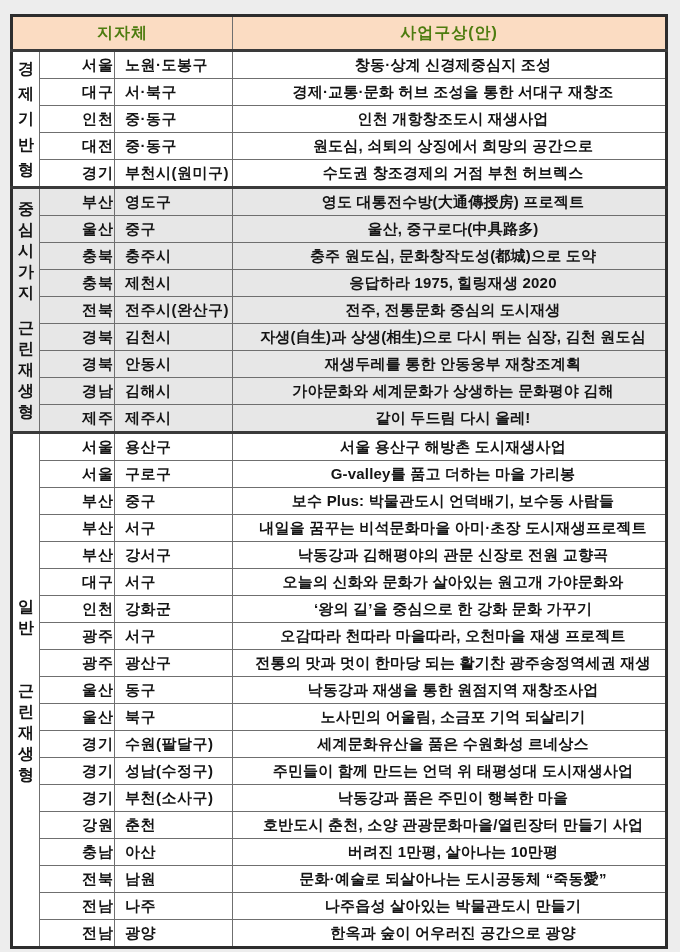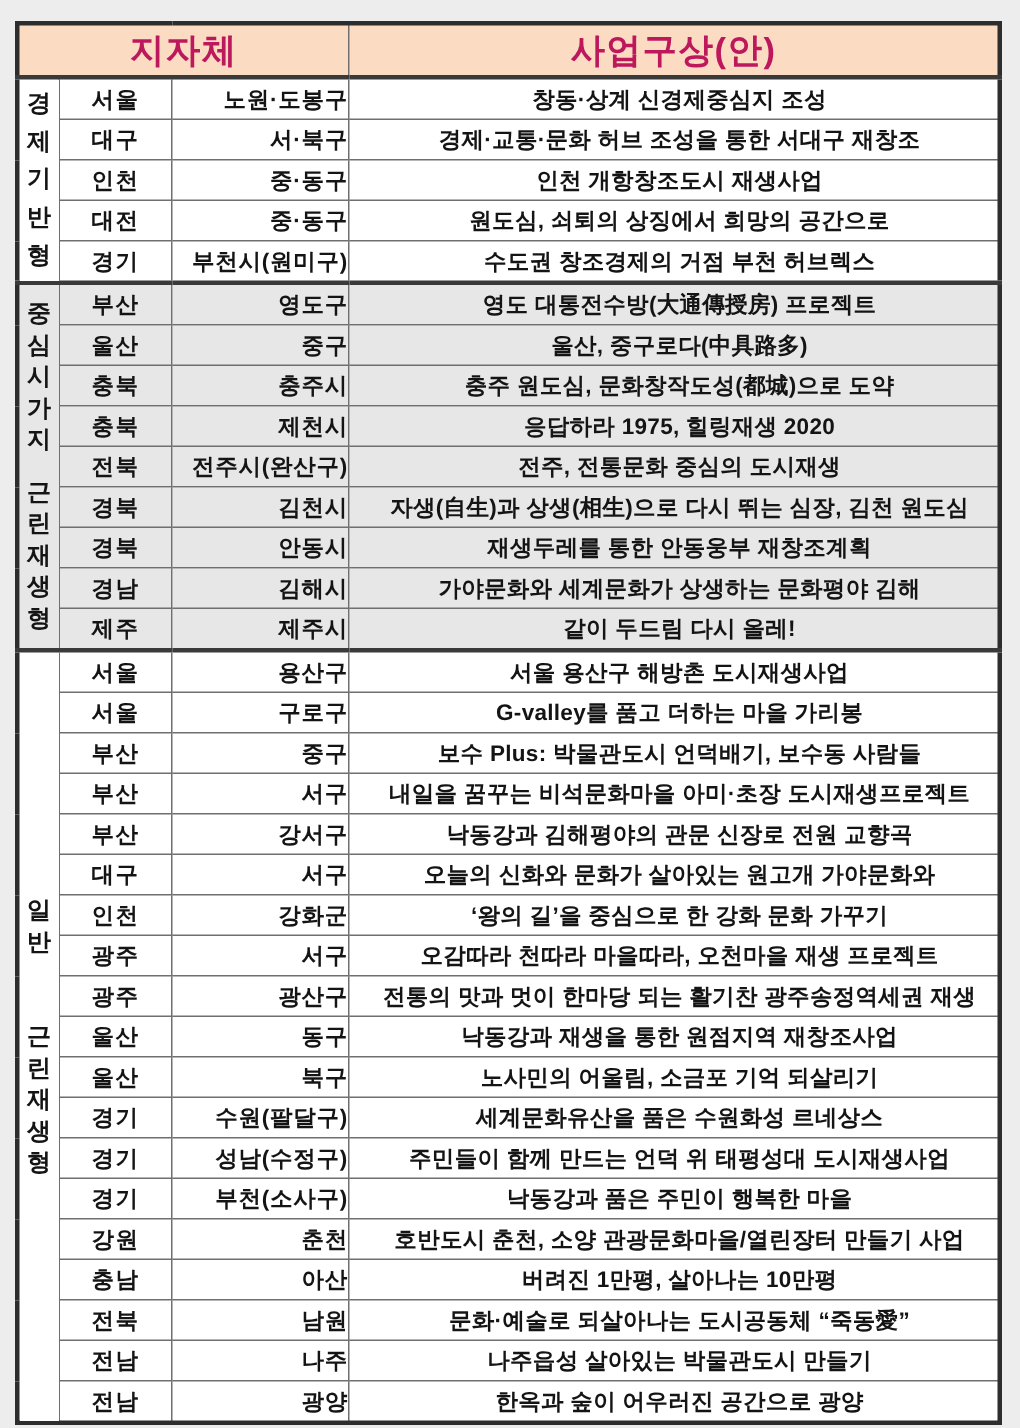--- a/index.html
+++ b/index.html
@@ -24,42 +24,42 @@
     table-layout: fixed;
     border: 3px solid #2d2d2d;
     background: #ffffff;
   }
   thead th {
     background: #fbdcc2;
     border: 1px solid #6f6f6f;
     border-top: 1px solid #2d2d2d;
     border-bottom: 3px solid #3a3a3a;
     height: 30px;
-    font-size: 23px;
+    font-size: 16px;
     font-weight: 700;
-    color: #be185d;
+    color: #4d7c0f;
     letter-spacing: 1px;
     vertical-align: middle;
   }
   td {
     border: 1px solid #6f6f6f;
     height: 26px;
     font-size: 15px;
     font-weight: 700;
     color: #141414;
     background: #ffffff;
     padding: 0;
     vertical-align: middle;
     white-space: nowrap;
     overflow: hidden;
   }
   tr.shaded td { background: #e7e7e7; }
   tr.section-start td { border-top: 3px solid #3a3a3a; }
-  td.province-cell { text-align: center; letter-spacing: 1px; }
-  td.district-cell { text-align: right; letter-spacing: 0.5px; }
+  td.province-cell { text-align: right; letter-spacing: 1px; }
+  td.district-cell { text-align: left; letter-spacing: 0.5px; padding-left: 10px; }
   td.project-cell  { text-align: center; padding-left: 8px; letter-spacing: 0.2px; }
   td.cat-cell { position: relative; }
   .cat-inner {
     position: absolute;
     inset: 0;
     display: flex;
     flex-direction: column;
     align-items: center;
     justify-content: center;
   }

